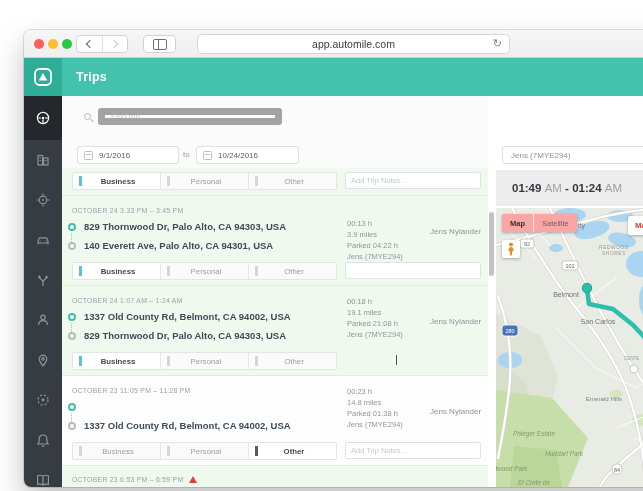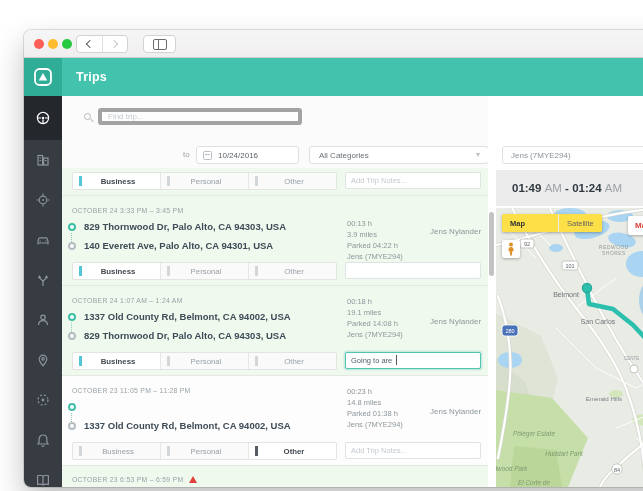--- a/index.html
+++ b/index.html
@@ -40,21 +40,21 @@
   .sbitem{height:40px;display:flex;align-items:center;justify-content:center;}
   .sbitem.active{height:44px;background:#24282d;}
   .sbitem svg{stroke:#8d949c;fill:none;stroke-width:1.2;}
   .sbitem.active svg{stroke:#ffffff;}
 
   
   .listpanel{width:426px;flex:none;background:#fbfbfb;position:relative;overflow:visible;}
   .searchrow{position:absolute;left:0;top:0;width:100%;height:40px;display:flex;align-items:center;}
   .lens{width:7px;height:7px;border:1.3px solid #b4bac0;border-radius:50%;position:relative;margin-left:22px;flex:none;}
   .lens::after{content:"";position:absolute;left:5px;top:6px;width:4px;height:1.3px;background:#b4bac0;transform:rotate(45deg);}
-  .searchinput{margin-left:7px;width:204px;height:17px;border:4px solid #a3a3a3;border-radius:3px;background:#fdfdfd;
+  .searchinput{margin-left:7px;width:184px;height:17px;border:7px solid #a3a3a3;border-radius:3px;background:#fdfdfd;
                font-size:8px;color:#5c6368;padding:0 6px;outline:none;font-family:inherit;}
   .searchinput::placeholder{color:#c3cad0;}
   .filterrow{position:absolute;left:0;top:50px;width:100%;height:18px;}
   .datefield{position:absolute;height:18px;background:#fff;border:1px solid #e0e0e0;border-radius:3px;display:flex;align-items:center;}
   .calicon{width:9px;height:9px;border:1.2px solid #b8bec4;border-radius:1.5px;margin:0 6px 0 6px;position:relative;flex:none;}
   .calicon::after{content:"";position:absolute;left:1px;right:1px;top:2px;height:1.2px;background:#b8bec4;}
   .datetext{font-size:8px;color:#5c6368;}
   .tolabel{position:absolute;left:121px;top:4px;font-size:8px;color:#9aa1a7;}
   .selectfield{position:absolute;left:247px;top:0;width:180px;height:18px;background:#fff;border:1px solid #e0e0e0;border-radius:3px;
                display:flex;align-items:center;padding-left:9px;font-size:8px;color:#6a7176;}
@@ -93,21 +93,21 @@
   .thumb{position:absolute;left:1px;top:116px;width:5px;height:64px;border-radius:2.5px;background:#c3c3c3;}
 
   
   .mappanel{flex:1;position:relative;background:#fff;}
   .vehiclefield{position:absolute;left:6px;top:50px;width:190px;height:18px;background:#fff;border:1px solid #e0e0e0;border-radius:3px;
                 font-size:8px;color:#8d959b;padding:0 8px;outline:none;font-family:inherit;}
   .maptimebar{position:absolute;left:0;top:74px;width:100%;height:36px;background:#ececec;display:flex;align-items:center;padding-left:16px;
               font-size:11.5px;color:#9ba3a9;}
   .maptimebar b{color:#30393f;font-weight:bold;}
   .maparea{position:absolute;left:0;top:112px;right:0;bottom:0;overflow:hidden;}
-  .gmctl{position:absolute;left:6px;top:6px;display:flex;background:#fde047;border-radius:2px;box-shadow:0 1px 3px rgba(0,0,0,.3);height:18px;z-index:3;gap:25px;}
+  .gmctl{position:absolute;left:6px;top:6px;display:flex;background:#fca5a5;border-radius:2px;box-shadow:0 1px 3px rgba(0,0,0,.3);height:18px;z-index:3;}
   .gmctl .seg{padding:0 8px;font-size:7.5px;display:flex;align-items:center;color:#666;}
   .gmctl .seg.on{font-weight:bold;color:#333;}
   .gmctl .seg+.seg{border-left:1px solid #ececec;}
   .pegman{position:absolute;left:6px;top:32px;width:18px;height:18px;background:#fff;border-radius:2px;box-shadow:0 1px 3px rgba(0,0,0,.3);
           display:flex;align-items:center;justify-content:center;z-index:3;}
   .markersbtn{position:absolute;left:132px;top:8px;width:60px;height:19px;background:#fff;border-radius:2px;box-shadow:0 1px 3px rgba(0,0,0,.3);
               font-size:8px;font-weight:bold;color:#d93a32;display:flex;align-items:center;padding-left:7px;z-index:3;}
 </style>
 </head>
 <body>
@@ -122,20 +122,24 @@
       <span class="navhalf">
           <span class="chev"></span>
         </span>
       <span class="navhalf">
           <span class="chev fwd"></span>
         </span>
     </div>
     <div class="chromebtn sbtogglebtn">
       <span class="sbtoggleicon"></span>
     </div>
+    <div class="urlfield">
+      <span>app.automile.com</span>
+      <span class="reload">↻</span>
+    </div>
   </div>
 
   <div class="appheader">
     <div class="logo">
       <svg width="20" height="20" viewBox="0 0 20 20">
         <rect x="2" y="2" width="16" height="16" rx="4.5" fill="none" stroke="#ffffff" stroke-width="1.8"></rect>
         <path d="M10 6 L14.2 13.6 H5.8 Z" fill="#ffffff"></path>
       </svg>
     </div>
     <span class="apptitle">Trips</span>
@@ -207,28 +211,28 @@
         </svg>
       </div>
     </div>
 
     <div class="listpanel">
       <div class="searchrow">
         <span class="lens"></span>
         <input class="searchinput" placeholder="Find trip..." style="">
       </div>
       <div class="filterrow">
+        <div class="datefield" style="left:15px;width:102px;">
+          <span class="calicon"></span>
+          <span class="datetext">9/1/2016</span>
+        </div>
         <span class="tolabel">to</span>
         <div class="datefield" style="left:134px;width:103px;">
           <span class="calicon"></span>
           <span class="datetext">10/24/2016</span>
-        </div>
-        <div class="selectfield">
-          <span>All Categories</span>
-          <span class="selchev">▾</span>
         </div>
       </div>
 
       <div class="tripslist">
 
         <div class="card green" style="height:28px;">
           <div class="tabsrow" style="top:4px;">
             <div class="tab active">
                 <span class="bar business"></span>
                 <span class="tlabel">Business</span>
@@ -279,39 +283,38 @@
         <div class="card green" style="height:90px;">
           <div class="tripdate" style="top:11px;">OCTOBER 24 1:07 AM – 1:24 AM</div>
           <span class="ring" style="top:27px;"></span>
           <div class="addr" style="top:25px;">1337 Old County Rd, Belmont, CA 94002, USA</div>
           <span class="connector" style="top:37px;height:9px;"></span>
           <span class="ring end" style="top:46px;"></span>
           <div class="addr" style="top:44px;">829 Thornwood Dr, Palo Alto, CA 94303, USA</div>
           <div class="stats" style="top:10px;">
             <div>00:18 h</div>
             <div>19.1 miles</div>
-            <div>Parked 14:08 h</div>
+            <div>Parked 21:08 h</div>
             <div>Jens (7MYE294)</div>
           </div>
           <div class="driver" style="top:31px;">Jens Nylander</div>
           <div class="tabsrow" style="top:66px;">
             <div class="tab active">
                 <span class="bar business"></span>
                 <span class="tlabel">Business</span>
               </div>
             <div class="tab">
                 <span class="bar"></span>
                 <span class="tlabel">Personal</span>
               </div>
             <div class="tab">
                 <span class="bar"></span>
                 <span class="tlabel">Other</span>
               </div>
           </div>
-          <input class="noteinput focused" style="top: 66px;" value="Going to are">
           <span class="caret" style="left:334px;top:69px;"></span>
         </div>
 
         <div class="card white" style="height:90px;">
           <div class="tripdate" style="top:11px;">OCTOBER 23 11:05 PM – 11:28 PM</div>
           <span class="ring" style="top:27px;"></span>
           <span class="connector" style="top:37px;height:9px;"></span>
           <span class="ring end" style="top:46px;"></span>
           <div class="addr" style="top:44px;">1337 Old County Rd, Belmont, CA 94002, USA</div>
           <div class="stats" style="top:10px;">

